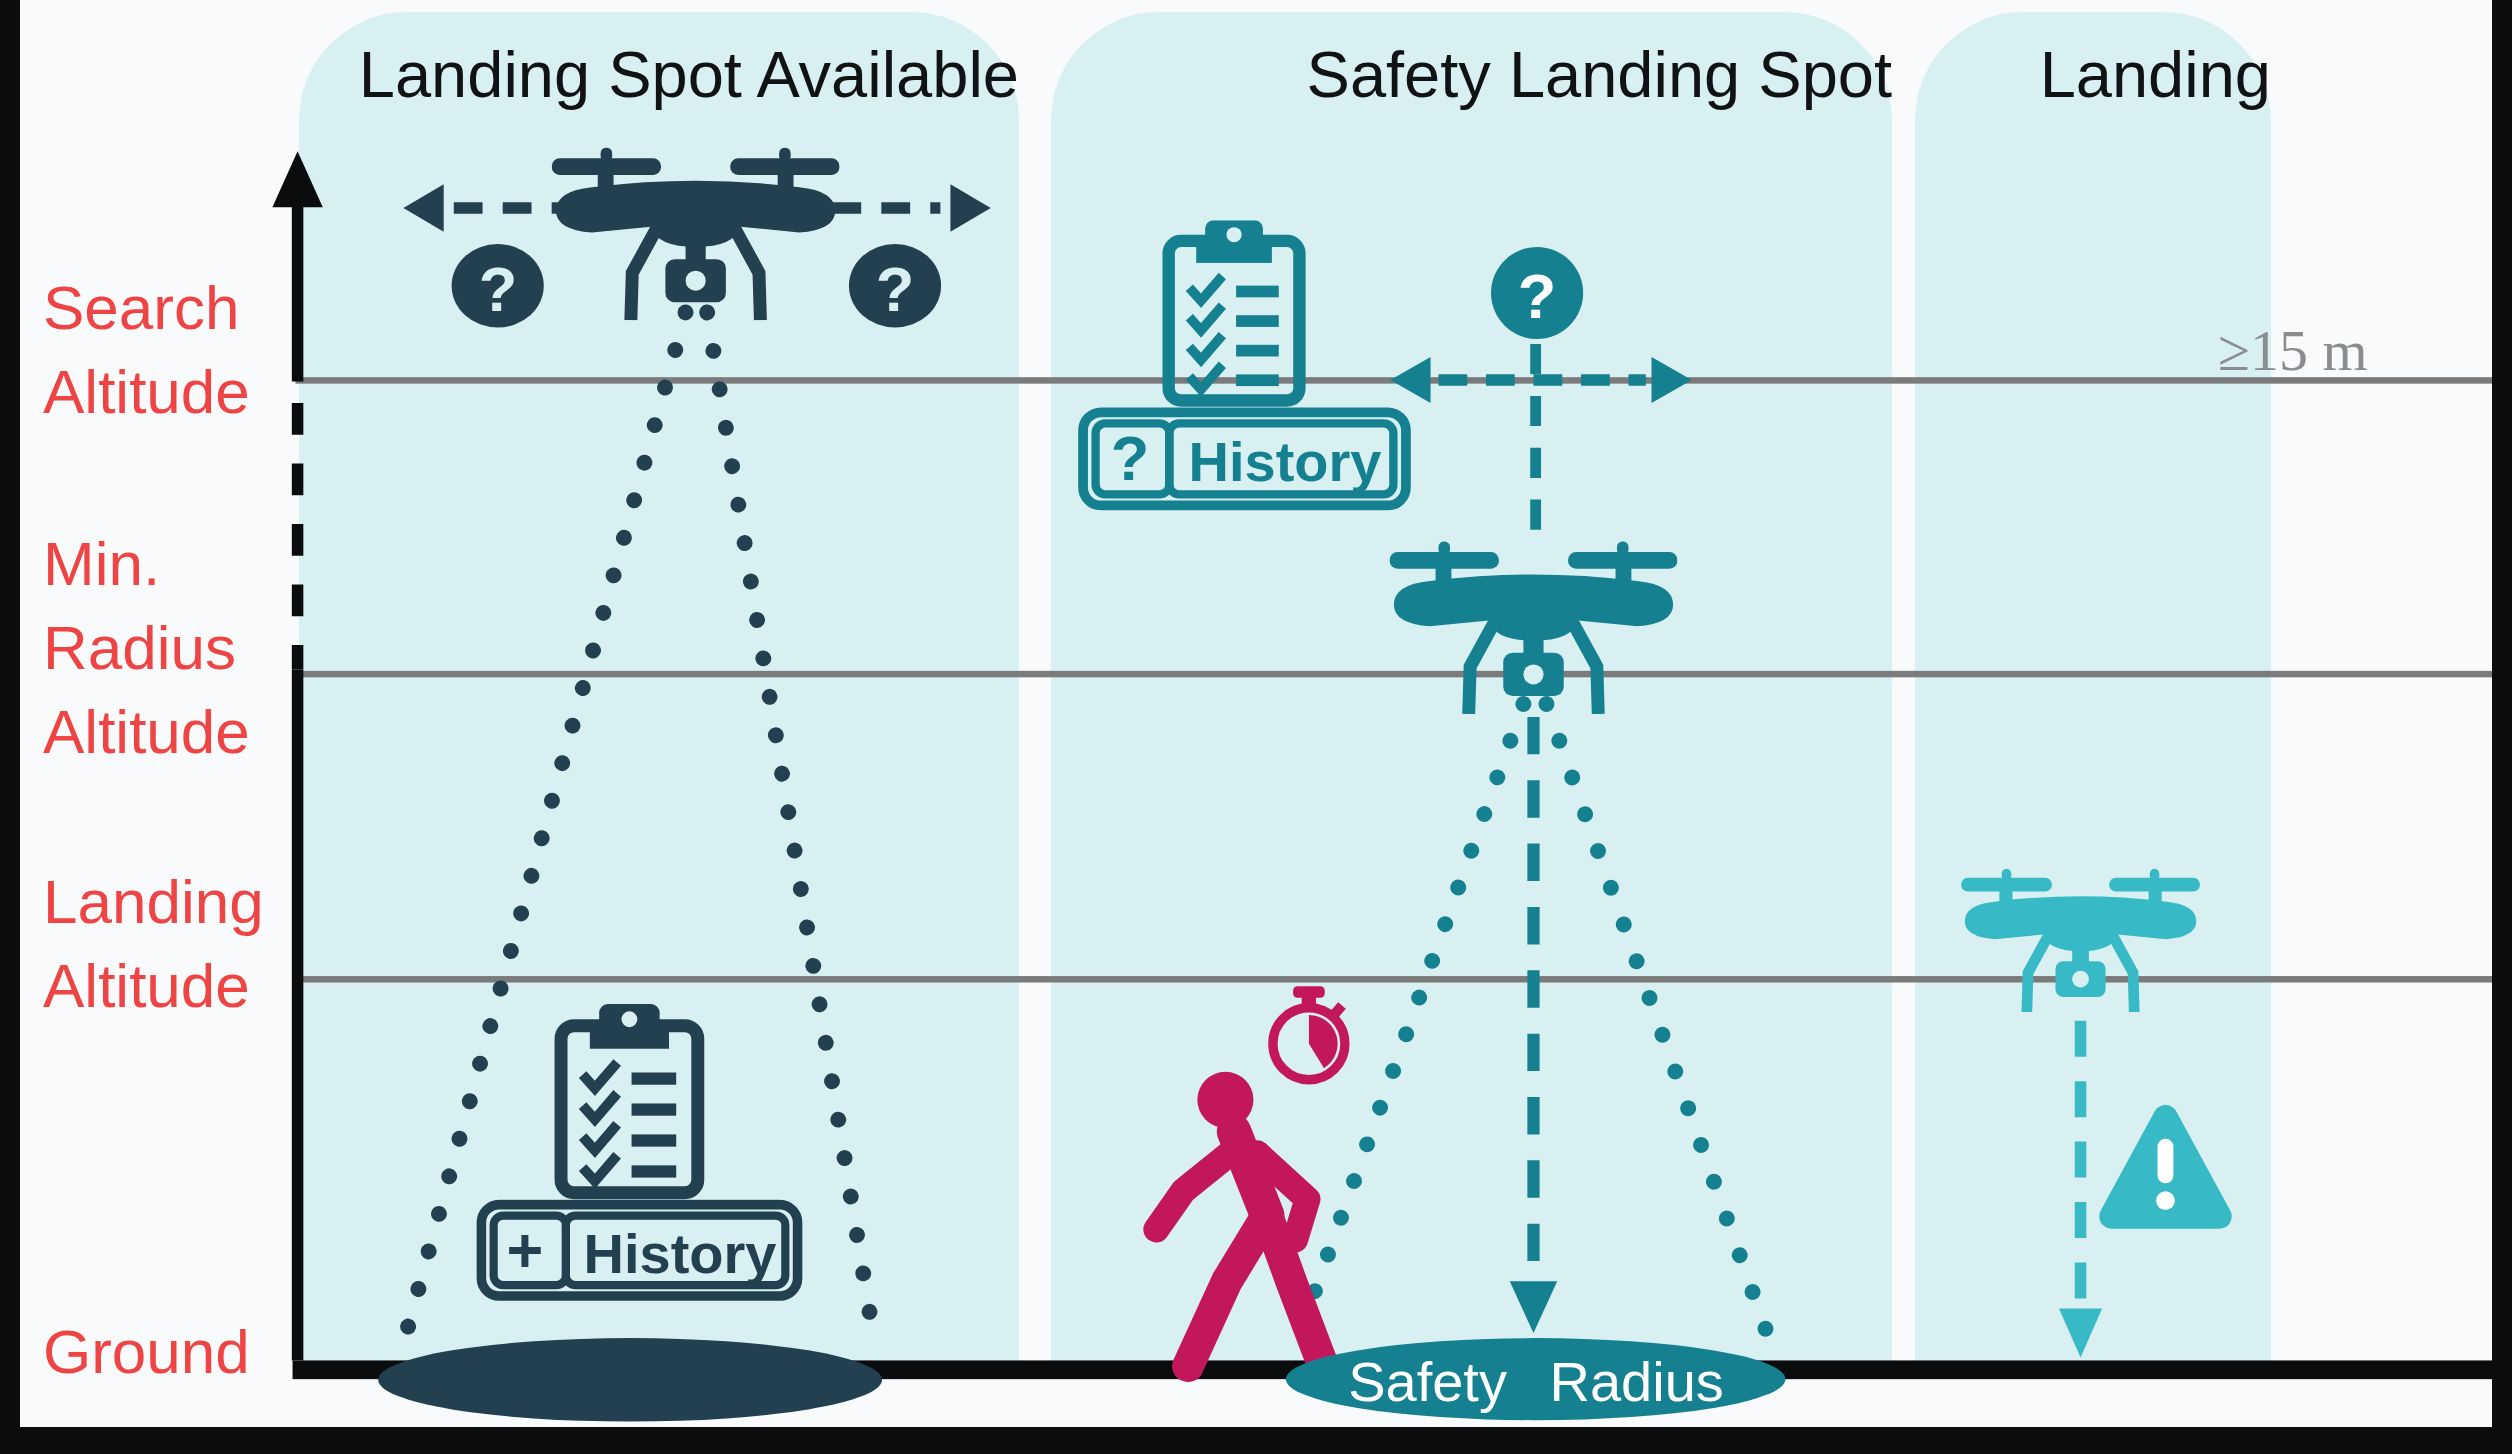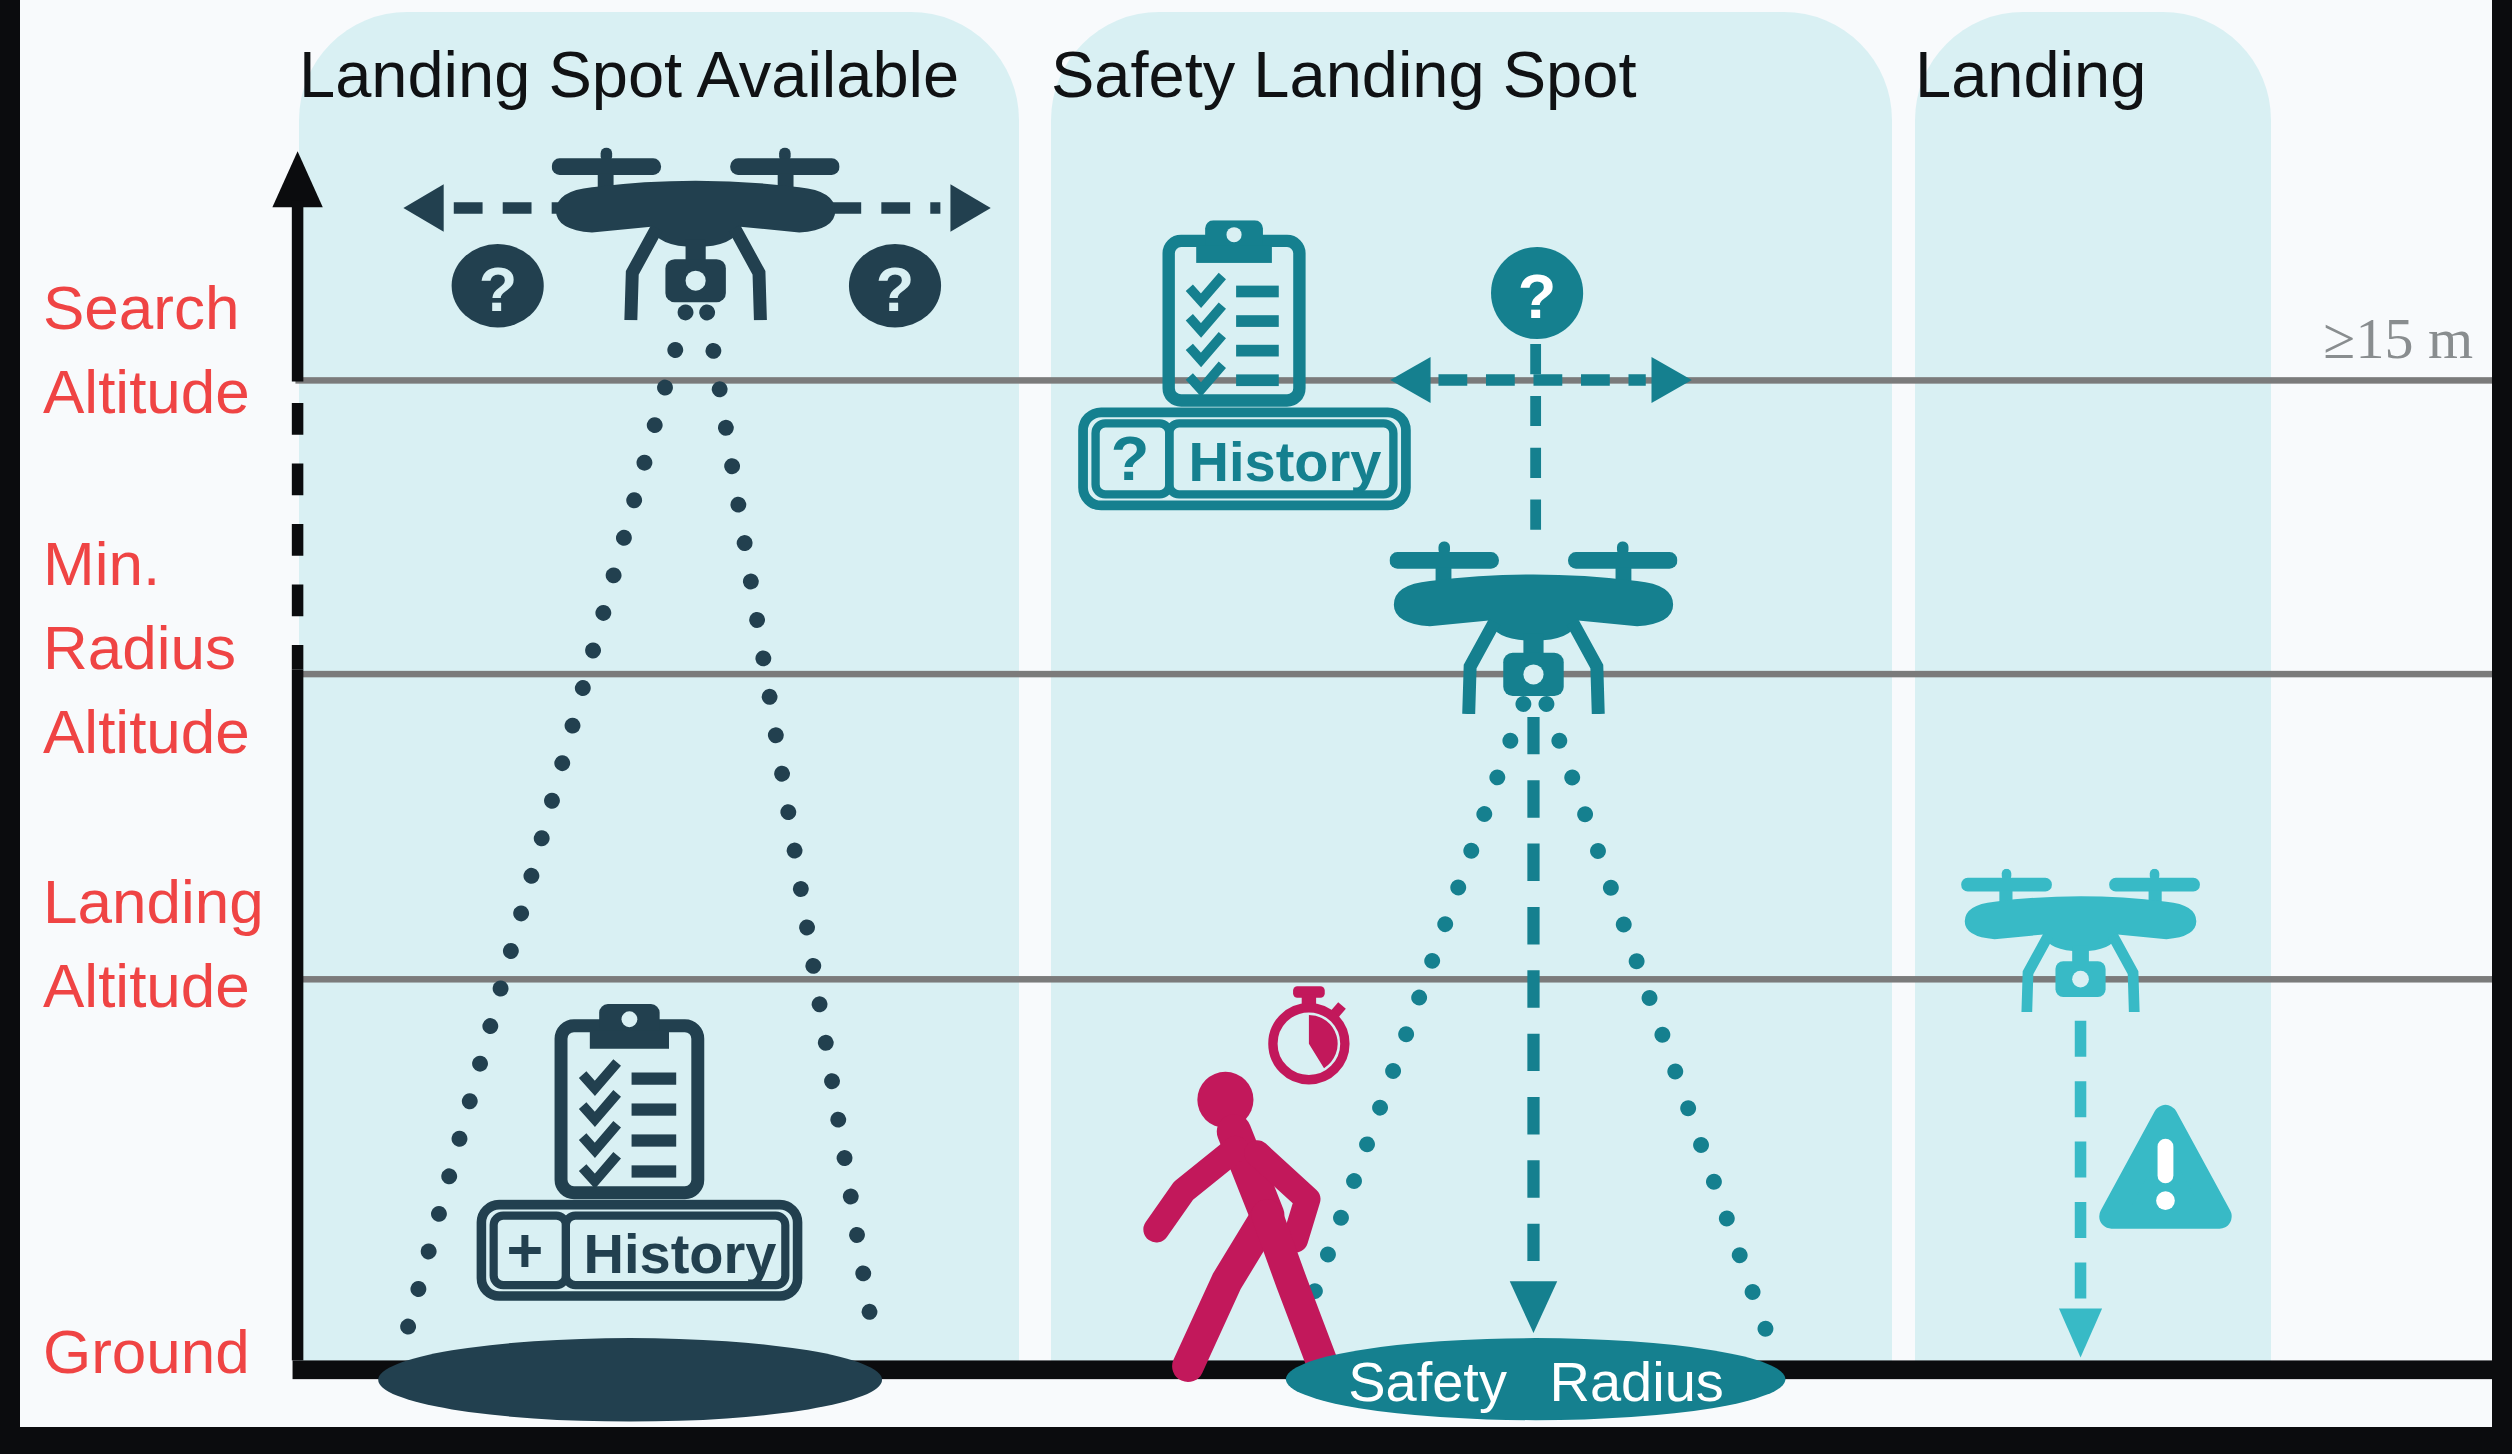--- a/index.html
+++ b/index.html
@@ -4,21 +4,21 @@
 <style>
   html,body{margin:0;padding:0;background:#000;}
   body{width:2512px;height:1454px;overflow:hidden;
        font-family:"Liberation Sans", sans-serif;}
   #stage{position:relative;width:2512px;height:1454px;background:#f8fafc;}
   .col{position:absolute;top:11.5px;height:1349px;background:#d9f0f3;
        border-radius:108px 108px 0 0;}
   .edge{position:absolute;background:#0b0c0e;}
   svg.layer{position:absolute;left:0;top:0;}
   .title{position:absolute;top:40px;font-size:65px;line-height:69px;
-         font-weight:500;color:#101214;text-align:left;letter-spacing:0px;}
+         font-weight:500;color:#101214;text-align:right;letter-spacing:0px;}
   .ylabel{position:absolute;left:43px;font-size:62px;line-height:84px;
           color:#ef4444;font-weight:500;}
   .marker{position:absolute;right:39px;width:360px;text-align:right;
           font-family:"Liberation Serif", serif;font-size:58px;line-height:62px;
           color:#898d8f;}
   .ctr{position:absolute;transform:translate(-50%,-50%);white-space:nowrap;}
   .qmark{font-size:63px;font-weight:bold;}
   .hsym{font-size:63px;font-weight:bold;}
   .hlabel{font-size:56px;font-weight:bold;}
   .navy{color:#22404f;}
@@ -189,21 +189,21 @@
     <div>Min.</div>
     <div>Radius</div>
     <div>Altitude</div>
   </div>
   <div class="ylabel" style="top:860px;">
     <div>Landing</div>
     <div>Altitude</div>
   </div>
   <div class="ylabel" style="top:1303px;margin-top:7px;">Ground</div>
 
-  <div class="marker" style="top:308px;">≥15 m</div>
+  <div class="marker" style="top:320px;text-align:center;">≥15 m</div>
 
   <div class="ctr qmark" style="left:498px;top:289px;color:#d9f0f3;">?</div>
   <div class="ctr qmark" style="left:895px;top:289px;color:#d9f0f3;">?</div>
   <div class="ctr qmark" style="left:1537px;top:296px;color:#ffffff;">?</div>
 
   <div class="ctr hsym navy" style="left:525px;top:1250px;">+</div>
   <div class="ctr hlabel navy" style="left:680px;top:1253px;">History</div>
   <div class="ctr hsym teal" style="left:1130px;top:458px;">?</div>
   <div class="ctr hlabel teal" style="left:1285px;top:461px;">History</div>
 

